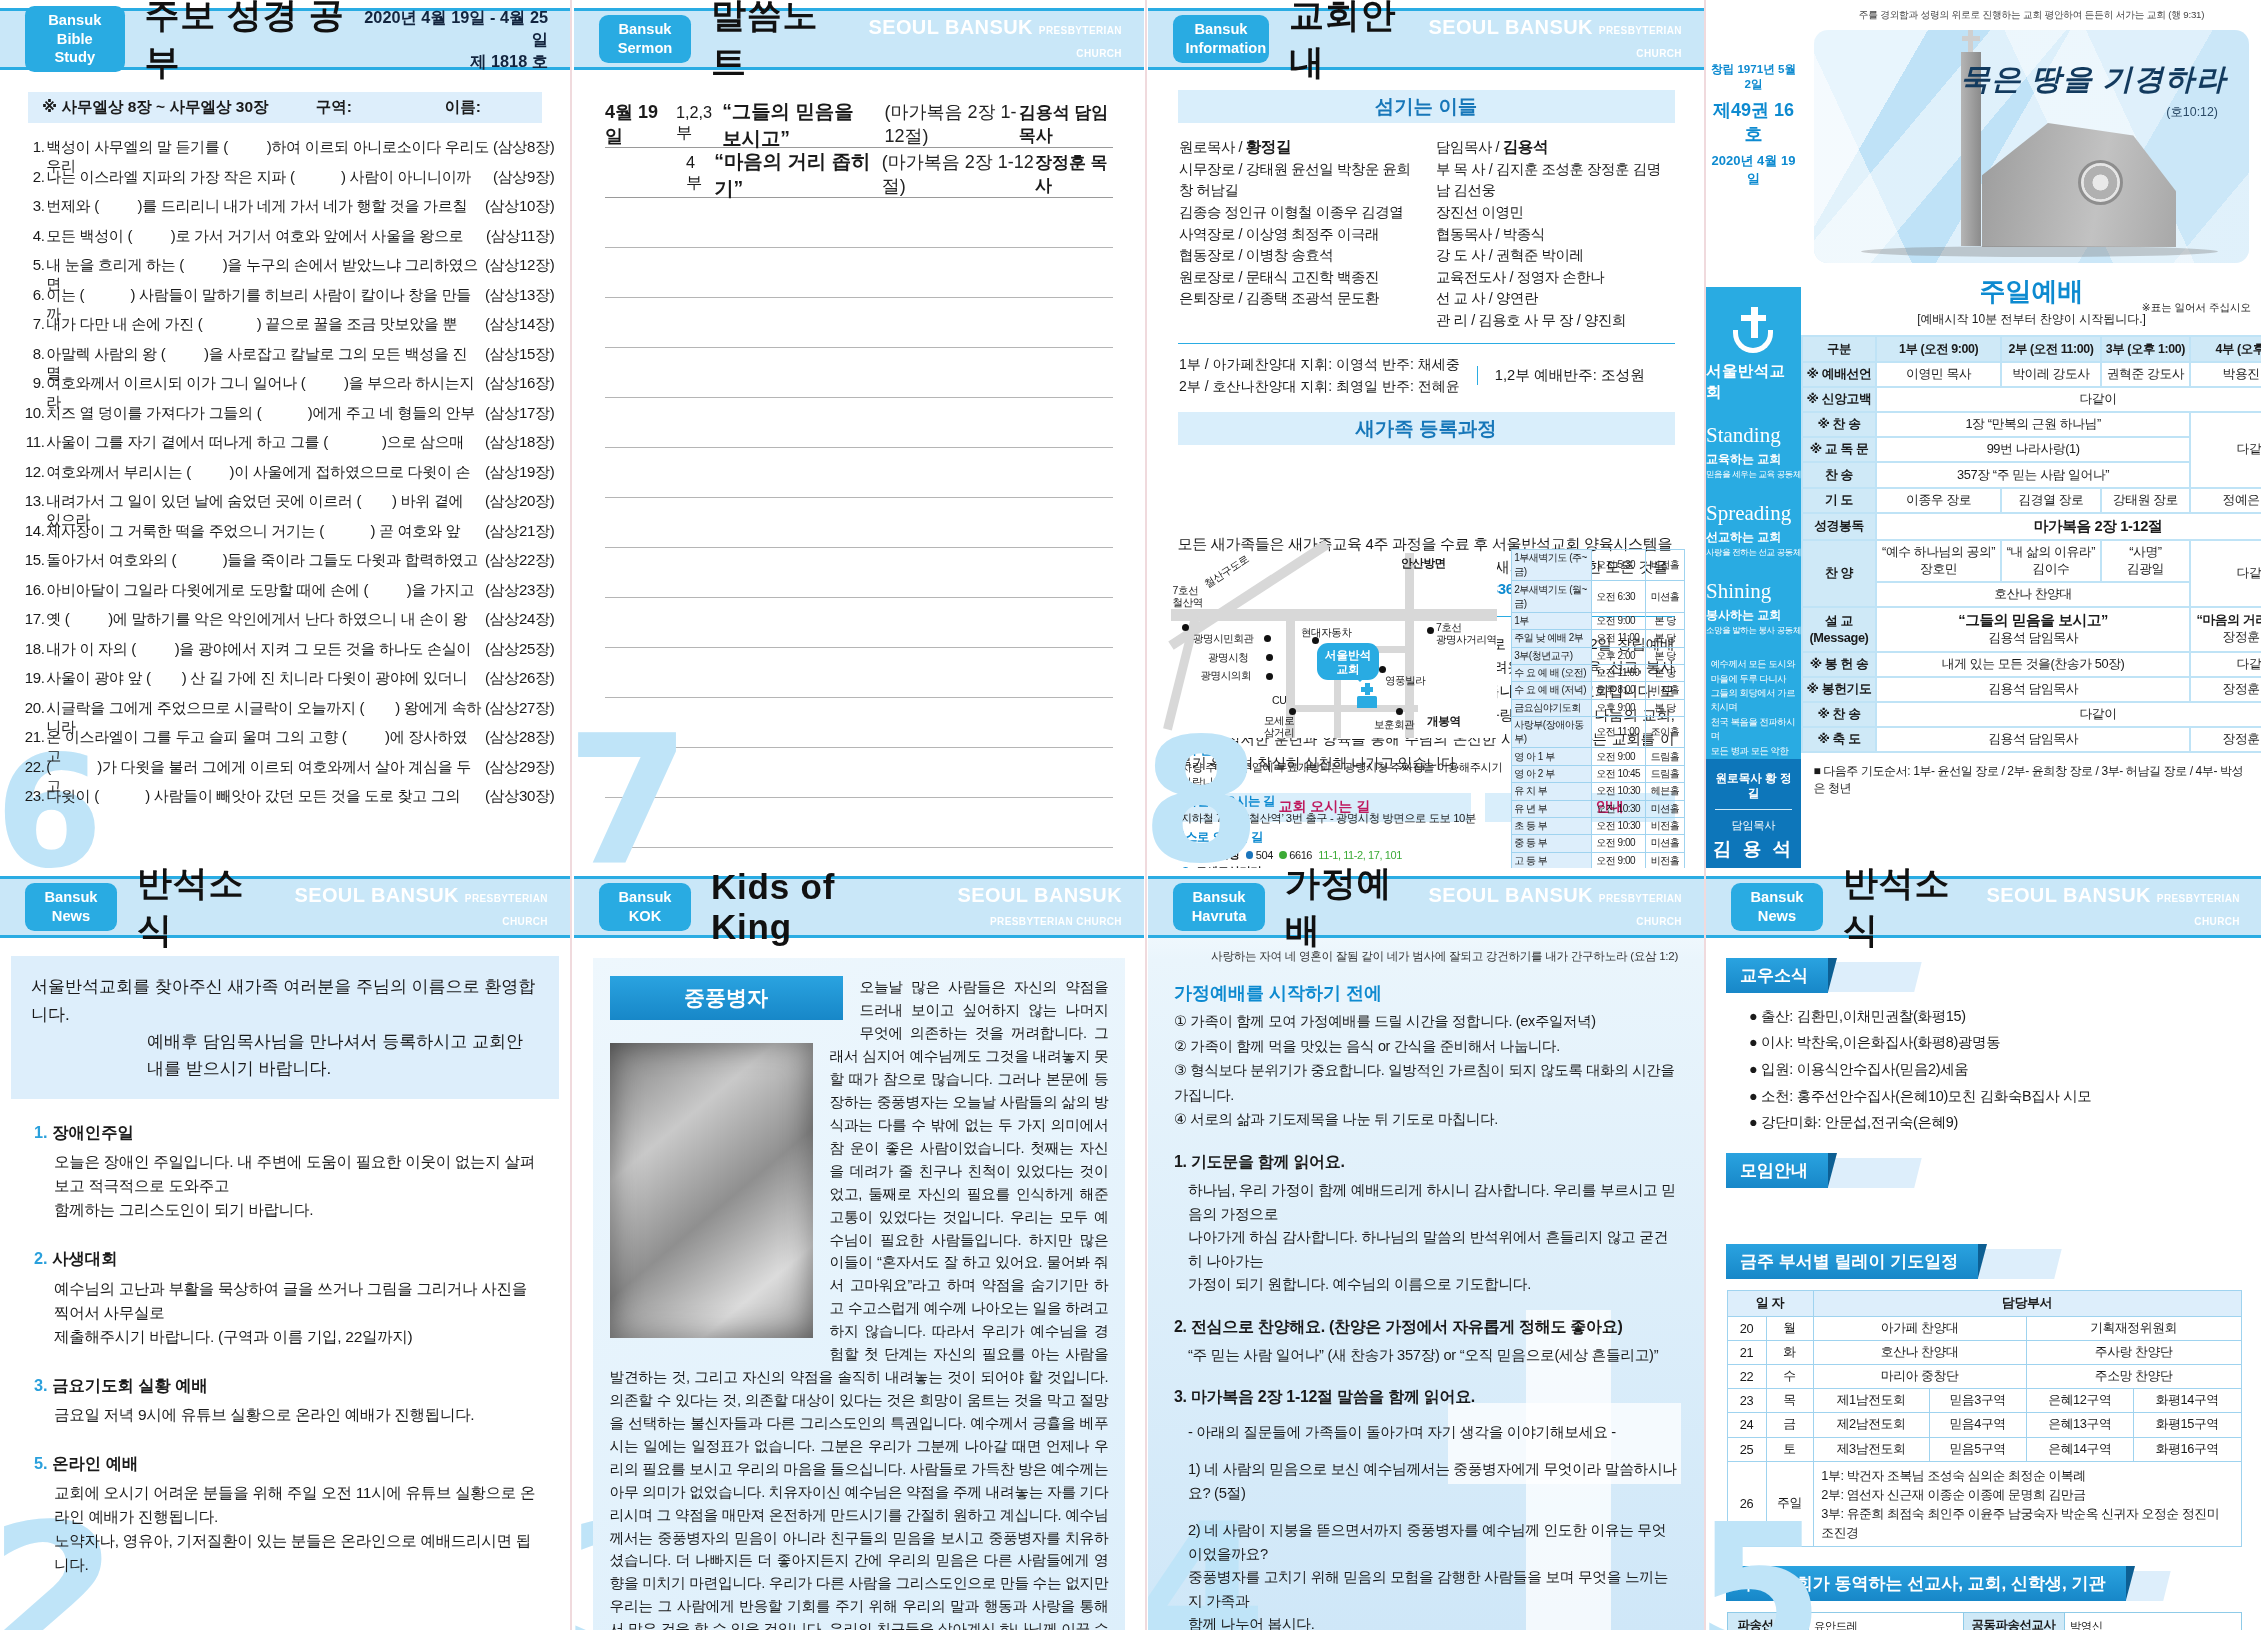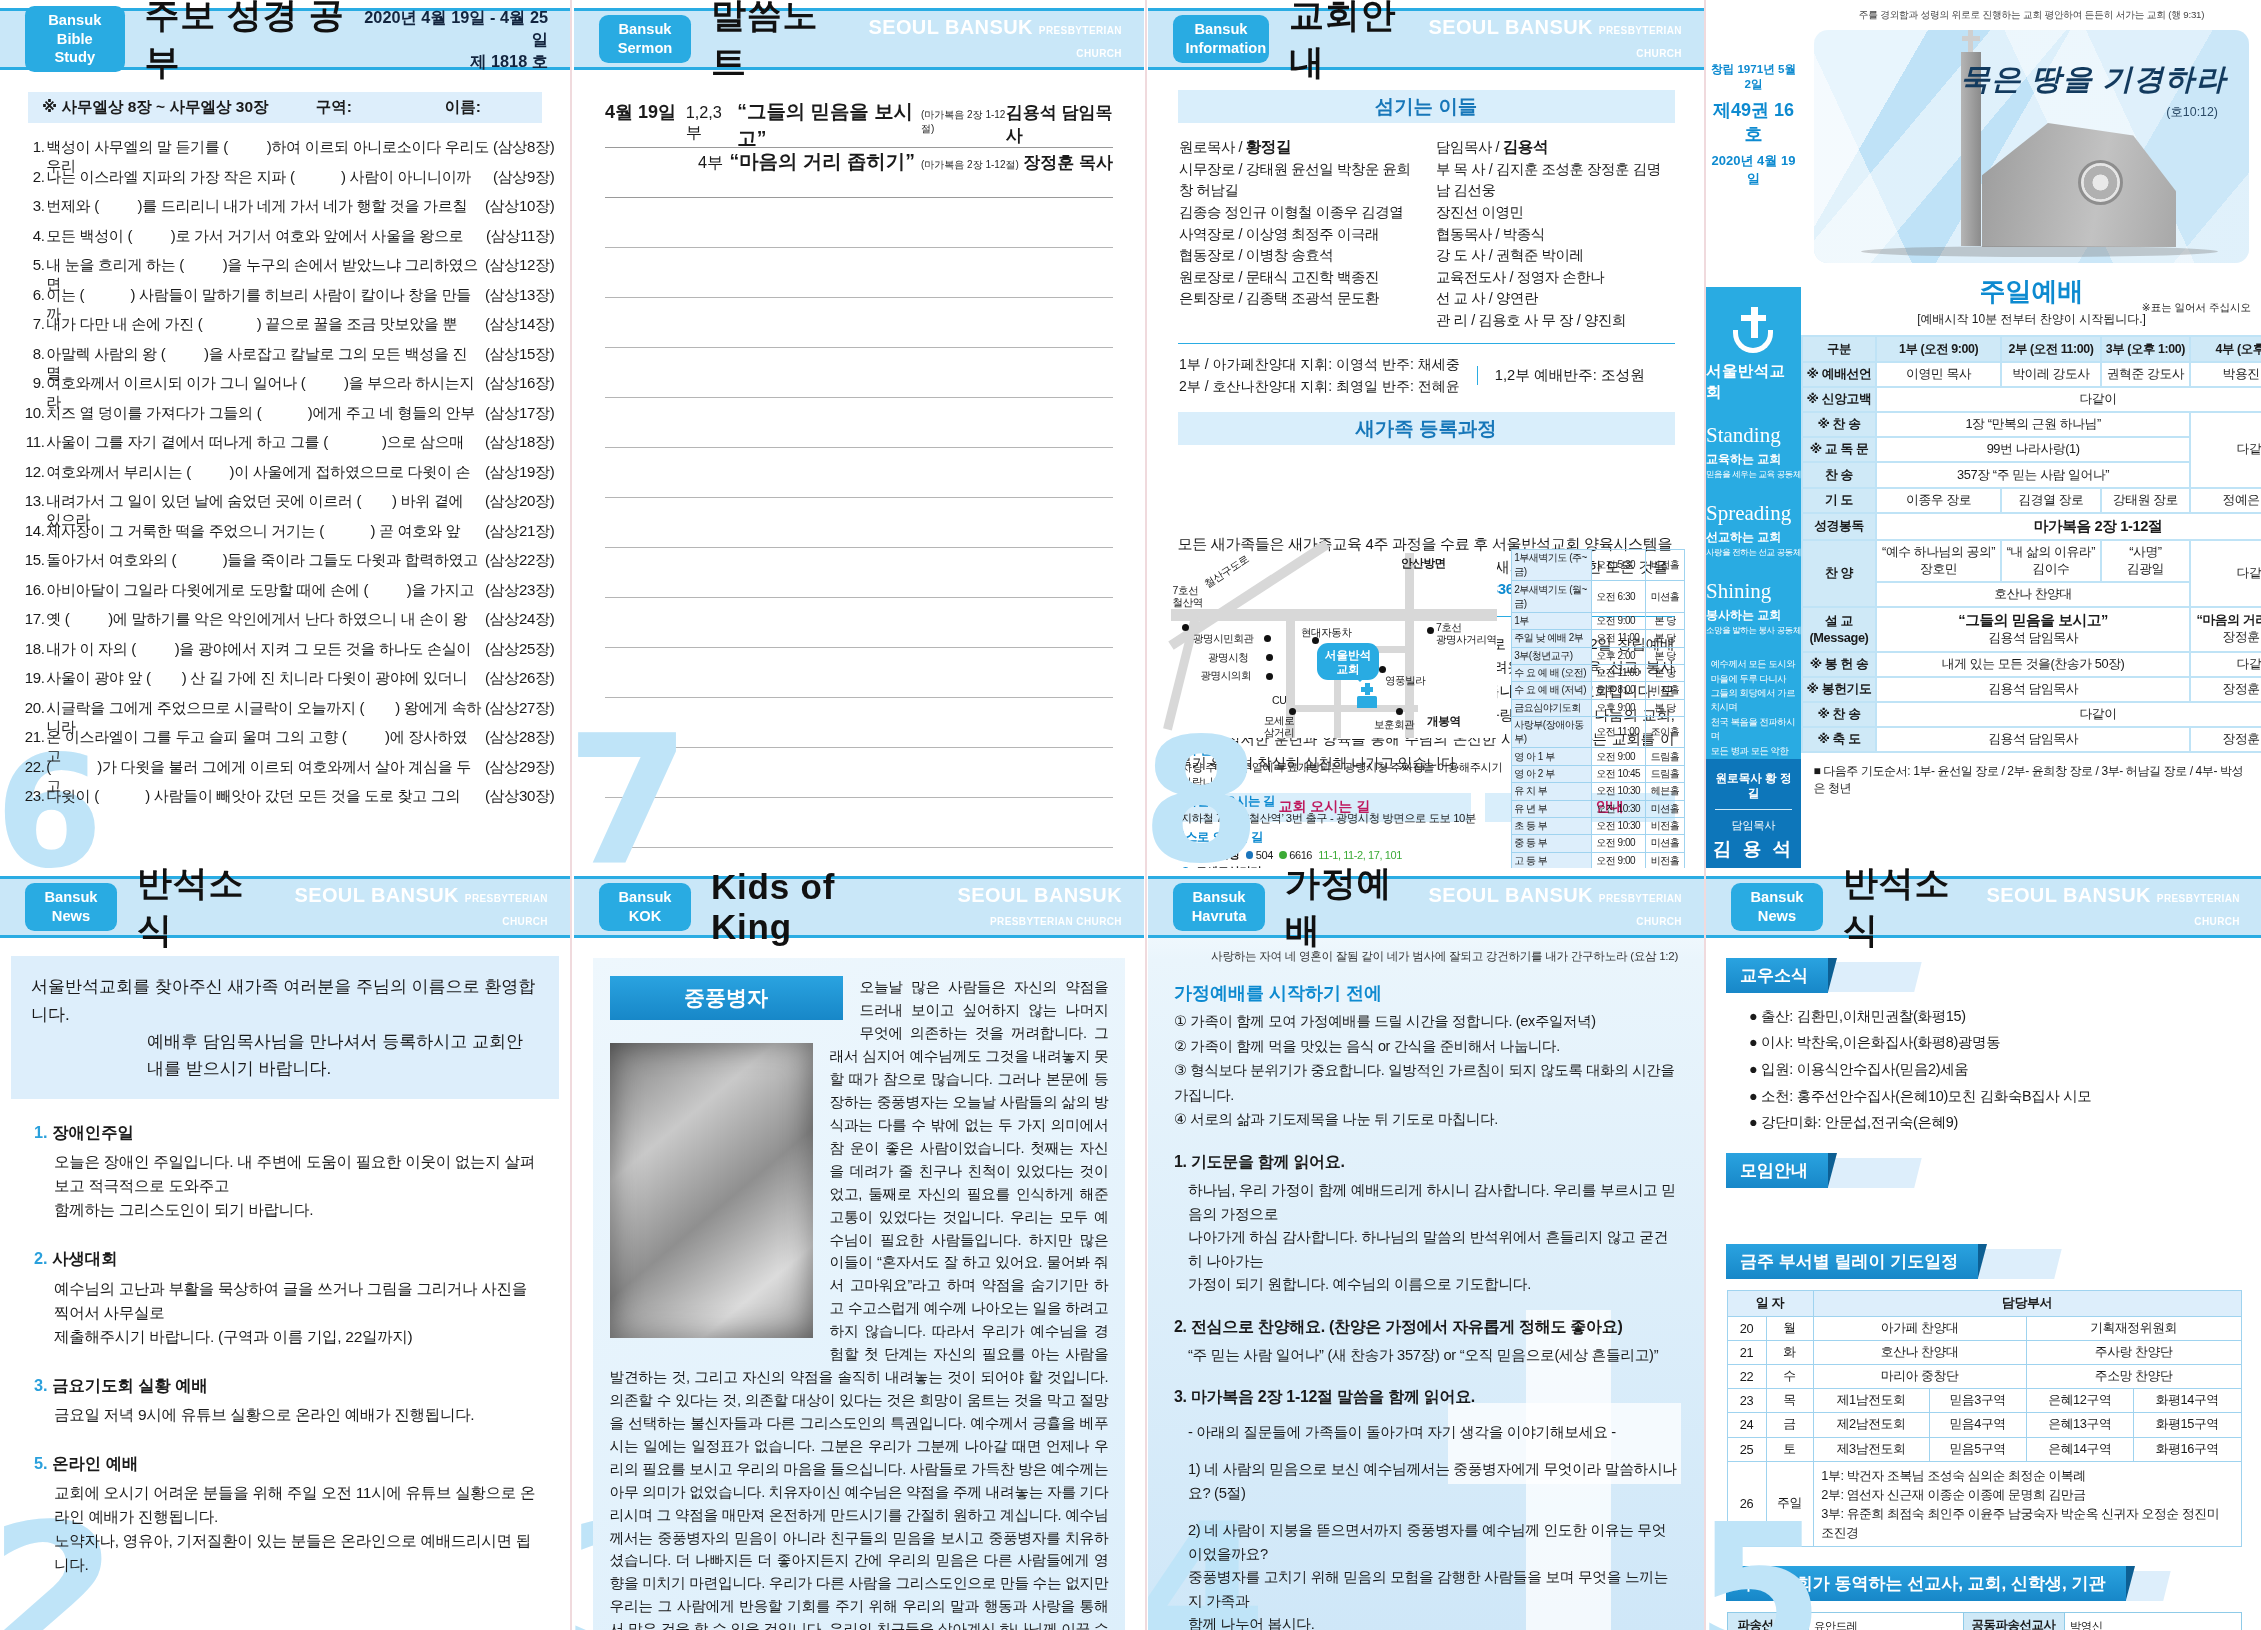--- a/index.html
+++ b/index.html
@@ -29,21 +29,21 @@
 #p1 .qn{min-width:26px;text-align:right;margin-right:1.6px}
 #p1 .qt{flex:1}
 #p1 .qr{margin-left:3.1px}
 
 #p2{left:574px;top:0;width:570px;height:868px}
 #p2 .rows{margin:28px 31px 0}
 #p2 .srow{display:flex;align-items:baseline;height:50px;border-bottom:1.6px solid #9a9a9a;position:relative;z-index:1}
 #p2 .sdate{font-weight:bold;font-size:18px;width:93px}
 #p2 .spart{font-size:16.3px;margin-right:6.2px}
 #p2 .stitle{font-weight:900;font-size:19.4px}
-#p2 .sref{font-size:10px;margin-left:6.2px;color:#222}
+#p2 .sref{font-size:18px;margin-left:6.2px;color:#222}
 #p2 .swho{margin-left:auto;font-weight:bold;font-size:17px}
 #p2 .ruled{height:652px;background:repeating-linear-gradient(to bottom,transparent 0 49px,#b5b5b5 49px 50px)}
 
 #p3{left:1148px;top:0;width:556px;height:868px;font-size:14.7px}
 #p3 .secbar{margin:20px 29.5px 0;background:#d9eefb;height:33px;display:flex;align-items:center;justify-content:center;color:#1777b9;font-weight:bold;font-size:19.4px}
 #p3 .staff{display:flex;margin:12.4px 31px 0;gap:20px;line-height:1.5;font-size:14.4px;letter-spacing:-0.4px}
 #p3 .staff>div{flex:1}
 #p3 .pastorline b{font-size:15.5px}
 #p3 .choirwrap{display:flex;align-items:center;margin:9.3px 31px 0;font-size:14px}
 #p3 .choirwrap .l{line-height:1.6}

